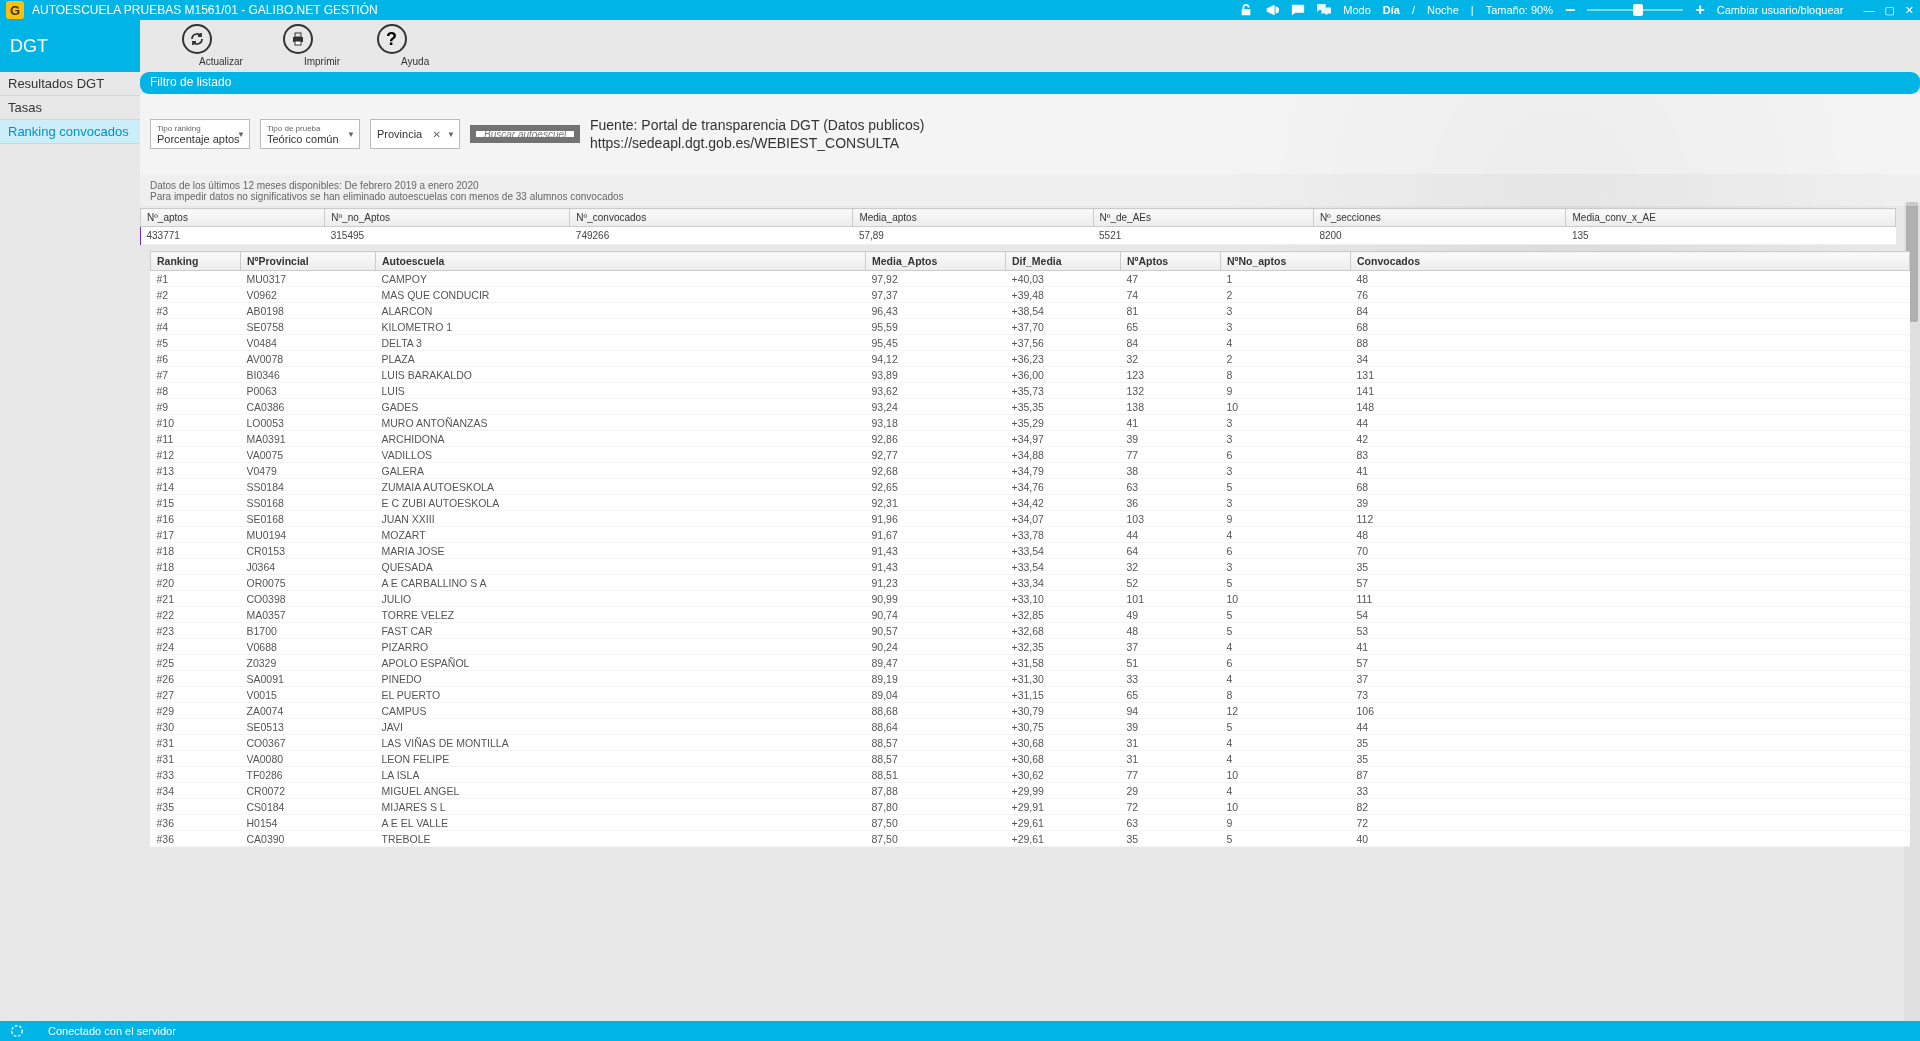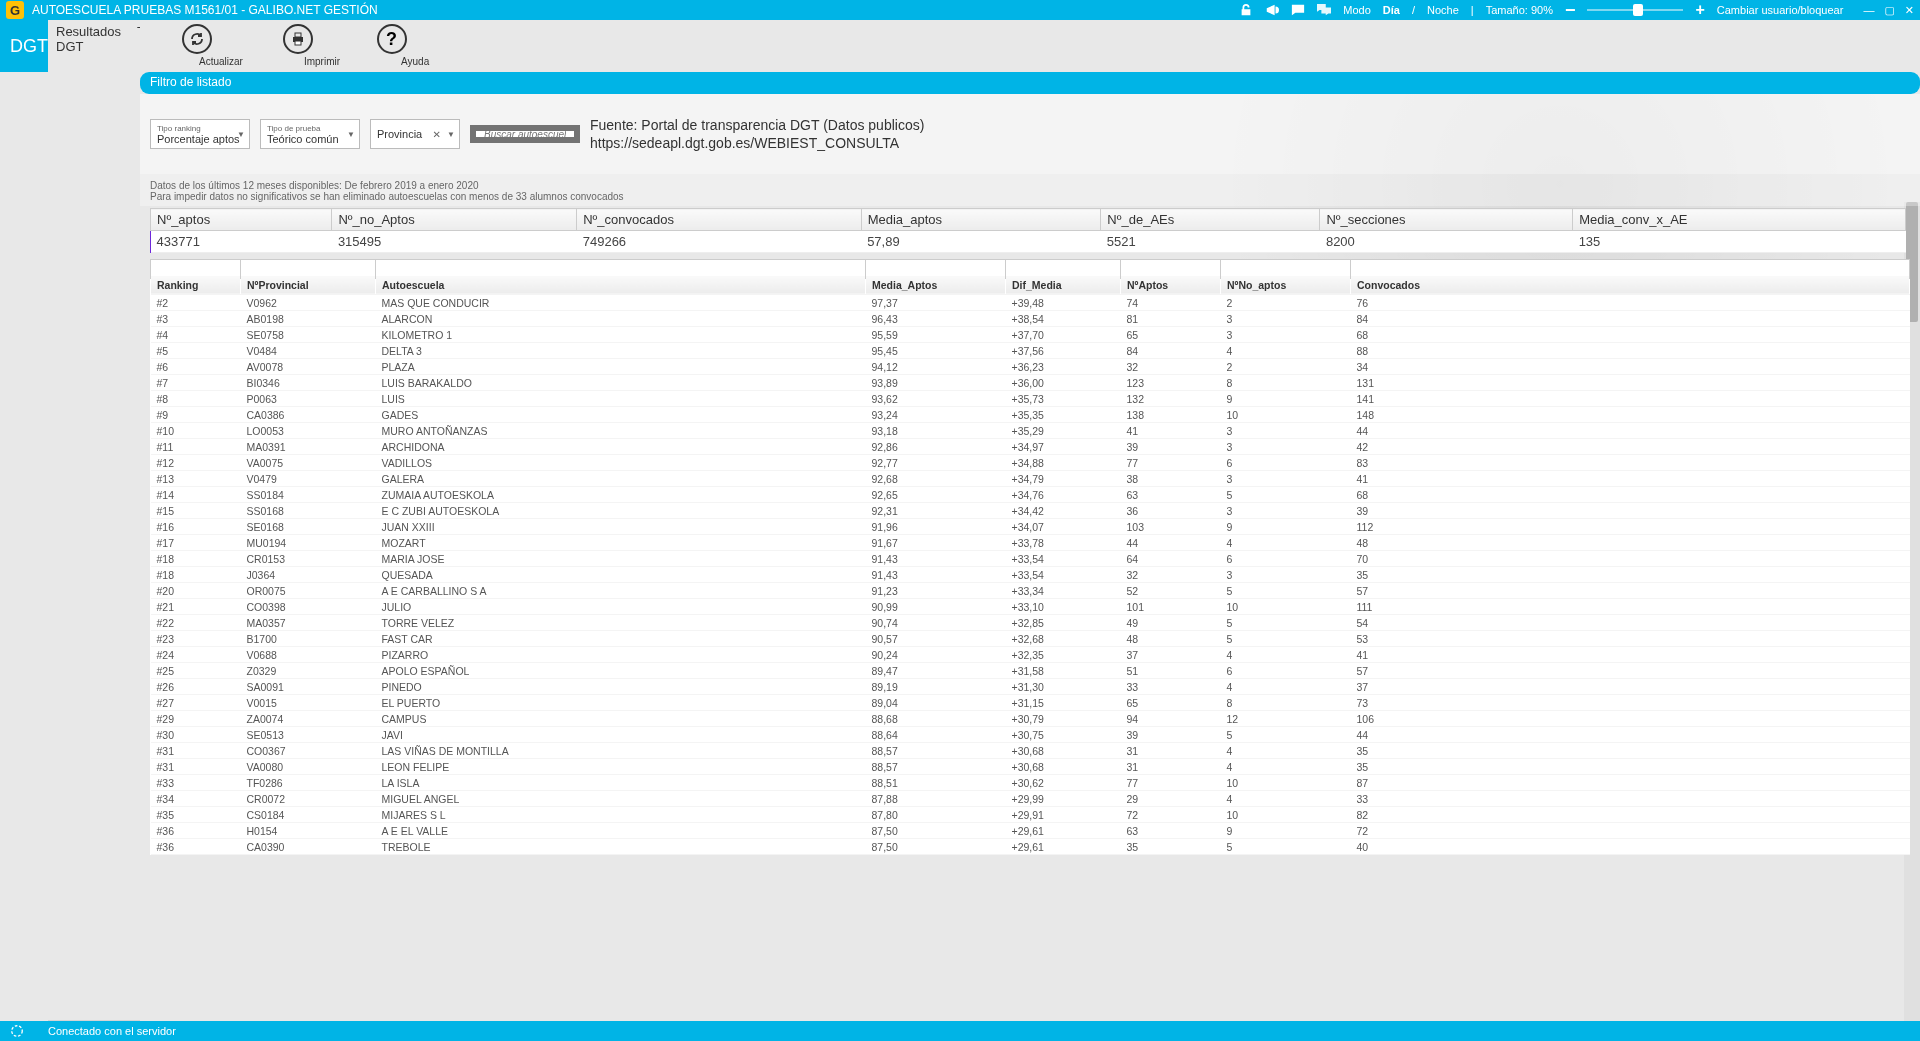--- a/index.html
+++ b/index.html
@@ -8,46 +8,46 @@
 .titlebar-logo { width: 18px; height: 18px; background: #ffc107; border-radius: 3px; color: #333; font-weight: bold; display: flex; align-items: center; justify-content: center; margin-right: 8px; font-size: 13px; }
 .titlebar-title { flex: 0 0 auto; }
 .titlebar-spacer { flex: 1; }
 .titlebar-right { display: flex; align-items: center; gap: 12px; font-size: 11px; }
 .titlebar-right span, .titlebar-right svg { cursor: pointer; }
 .titlebar-icon { width: 14px; height: 14px; }
 .slider { width: 96px; height: 2px; background: #7fd7f0; position: relative; }
 .slider-thumb { width: 10px; height: 12px; background: #fff; position: absolute; top: -5px; left: 46px; border-radius: 2px; }
 .win-btns { display: flex; gap: 10px; margin-left: 8px; }
 .main-wrap { display: flex; height: 1001px; }
-.sidebar { width: 140px; background: #e8e8e8; display: flex; flex-direction: row; }
+.sidebar { width: 140px; background: #e8e8e8; display: flex; flex-direction: column; }
 .sidebar-header { background: #00b4e6; color: #fff; font-size: 18px; height: 52px; display: flex; align-items: center; padding-left: 10px; }
 .sidebar-item { padding: 4px 8px; font-size: 13px; color: #333; cursor: pointer; border-bottom: 1px solid #d4d4d4; }
 .sidebar-item.active { background: #cceef9; color: #008fc7; }
 .content { flex: 1; display: flex; flex-direction: column; background: #e8e8e8; position: relative; }
 .content-bg { position: absolute; top: 52px; right: 0; width: 900px; height: 280px; background: radial-gradient(circle at 60% 40%, rgba(0,0,0,0.06), transparent 60%); pointer-events: none; z-index: 0; }
 .toolbar { height: 52px; display: flex; align-items: flex-start; gap: 14px; padding: 4px 12px 0 12px; position: relative; z-index: 1; }
 .tool-btn { display: flex; flex-direction: column; align-items: center; gap: 2px; cursor: pointer; }
 .tool-circle { width: 30px; height: 30px; border: 2px solid #333; border-radius: 50%; display: flex; align-items: center; justify-content: center; }
 .tool-label { font-size: 10px; color: #333; margin-left: 47px; }
 .filter-bar { background: #00b4e6; color: #fff; height: 22px; padding: 3px 10px; font-size: 12px; position: relative; z-index: 1; border-radius: 9px; }
 .filter-row { display: flex; align-items: center; gap: 10px; padding: 22px 10px; background: rgba(255,255,255,0.5); position: relative; z-index: 1; }
 .filter-box { background: #fff; border: 1px solid #bbb; padding: 2px 6px; min-width: 100px; height: 30px; display: flex; flex-direction: column; justify-content: center; position: relative; }
 .filter-box-label { font-size: 8px; color: #666; }
 .filter-box-val { font-size: 11px; color: #333; }
 .filter-box .dd { position: absolute; right: 4px; top: 50%; transform: translateY(-50%); font-size: 8px; color: #666; }
 .filter-box .clr { position: absolute; right: 18px; top: 50%; transform: translateY(-50%); font-size: 10px; color: #666; }
 .search-box { background: #fff; border: 6px solid #737373; padding: 3px 8px; width: 110px; height: 14px; color: #00b4e6; font-size: 10px; font-style: italic; }
 .source-text { font-size: 14px; color: #333; line-height: 1.3; }
 .info-lines { padding: 6px 10px 4px 10px; font-size: 10px; color: #666; background: rgba(255,255,255,0.3); position: relative; z-index: 1; }
-.summary-table { width: calc(100% - 24px); margin: 2px 10px 6px 10px; border-collapse: collapse; background: #6d28d9; font-size: 13px; position: relative; z-index: 1; }
+.summary-table { width: calc(100% - 24px); margin: 2px 10px 6px 0; border-collapse: collapse; background: #6d28d9; font-size: 10px; position: relative; z-index: 1; }
 .summary-table th { background: linear-gradient(#fafafa,#ececec); border: 1px solid #ccc; padding: 3px 6px; text-align: left; font-weight: normal; color: #333; }
 .summary-table td { border-bottom: 1px solid #eee; padding: 3px 6px; color: #444; background: #fff; }
 .data-wrap { flex: 1; overflow: hidden; margin: 0 10px 2px 10px; position: relative; z-index: 1; }
 .data-table { width: 100%; border-collapse: collapse; font-size: 10.5px; background: #fff; }
-.data-table th { background: linear-gradient(#fafafa,#ececec); border: 1px solid #ccc; padding: 3px 6px; text-align: left; font-weight: bold; color: #333; position: sticky; top: 16px; }
+.data-table th { background: linear-gradient(#fafafa,#ececec); border: 1px solid #ccc; padding: 3px 6px; text-align: left; font-weight: bold; color: #333; position: sticky; top: 0; }
 .data-table td { padding: 1.5px 6px; color: #555; background: #fff; border-bottom: 1px solid #f4f4f4; }
 .vscroll { position: absolute; right: 0; top: 182px; bottom: 0; width: 16px; background: #e0e0e0; }
 .vscroll-thumb { position: absolute; top: 0; left: 2px; right: 2px; height: 120px; background: #b0b0b0; border-radius: 2px; }
 .statusbar { height: 20px; background: #00b4e6; color: #fff; display: flex; align-items: center; padding: 0 10px; font-size: 11px; gap: 24px; }
 .col-rank { width: 90px; }
 .col-prov { width: 135px; }
 .col-name { width: 490px; margin-left: 46px; }
 .col-media { width: 140px; }
 .col-dif { width: 115px; }
 .col-aptos { width: 100px; }

